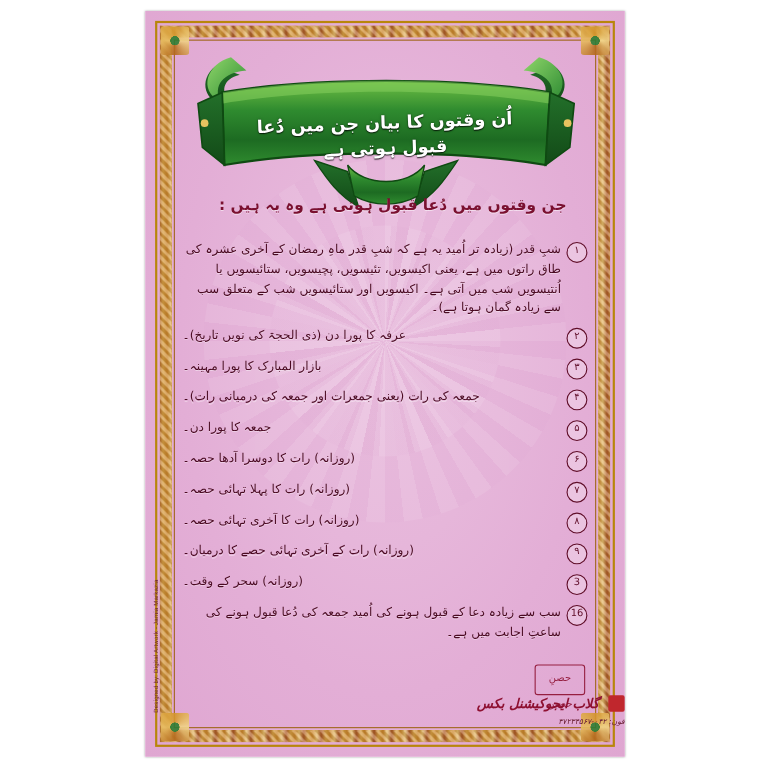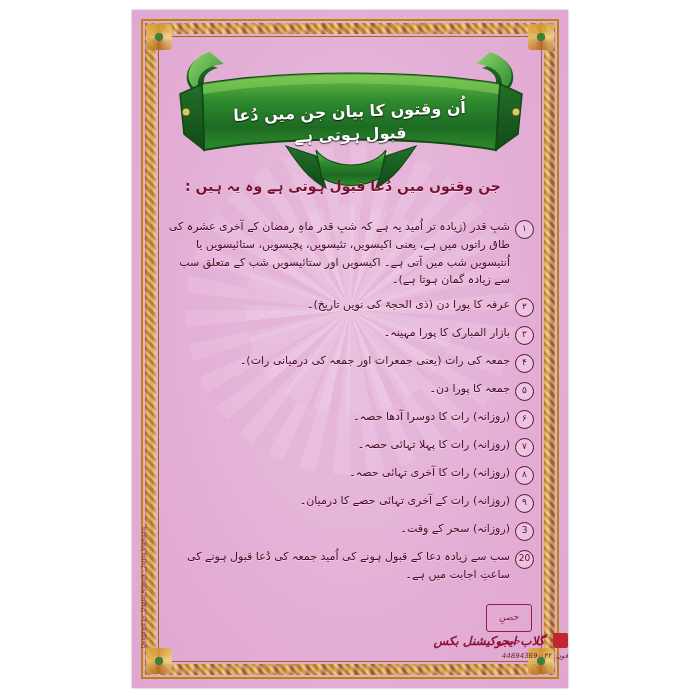--- a/index.html
+++ b/index.html
@@ -156,21 +156,21 @@
     transform: rotate(-2deg);
     pointer-events: none;
   }
 
   .subtitle {
     position: absolute;
     left: 50%;
     top: 168px;
     transform: translateX(-50%);
     width: 330px;
-    text-align: left;
+    text-align: right;
     direction: rtl;
     font-family: "DejaVu Sans", sans-serif;
     font-size: 14px;
     color: #7a1030;
     font-weight: bold;
     text-shadow: 0 1px 0 rgba(255,255,255,0.5);
   }
 
   
   .list {
@@ -205,21 +205,21 @@
   .txt {
     flex: 1 1 auto;
     direction: rtl;
     text-align: right;
     font-family: "DejaVu Sans", sans-serif;
     font-size: 11px;
     line-height: 1.62;
     color: #4a0a22;
     text-shadow: 0 1px 0 rgba(255,255,255,0.35);
   }
-  .item.center .txt { text-align: right; }
+  .item.center .txt { text-align: left; }
 
   
   .footer {
     position: absolute;
     left: 0;
     right: 0;
     bottom: 26px;
     direction: rtl;
     font-style: italic;
   }
@@ -380,32 +380,32 @@
         <div class="num">۹</div>
         <div class="txt">(روزانہ) رات کے آخری تہائی حصے کا درمیان۔</div>
       </div>
 
       <div class="item center">
         <div class="num">3</div>
         <div class="txt">(روزانہ) سحر کے وقت۔</div>
       </div>
 
       <div class="item">
-        <div class="num">20</div>
+        <div class="num">16</div>
         <div class="txt">سب سے زیادہ دعا کے قبول ہونے کی اُمید جمعہ کی دُعا قبول ہونے کی ساعتِ اجابت میں ہے۔</div>
       </div>
 
     </div>
 
     <div class="seal">حصنِ حصین</div>
 
     <div class="footer">
       <div>
         <span class="pub-logo"></span>
         <span class="pub-name">گلاب ایجوکیشنل بکس</span>
       </div>
-      <div class="pub-addr">فون: ۰۴۲-44894369</div>
+      <div class="pub-addr">فون: ۰۴۲-۳۷۲۳۴۵۶۷</div>
     </div>
 
     <div class="sidecredit">Designed by: Digital Artwork - Jamia Markazia</div>
 
   </div>
 </div>
 
 </body></html>

